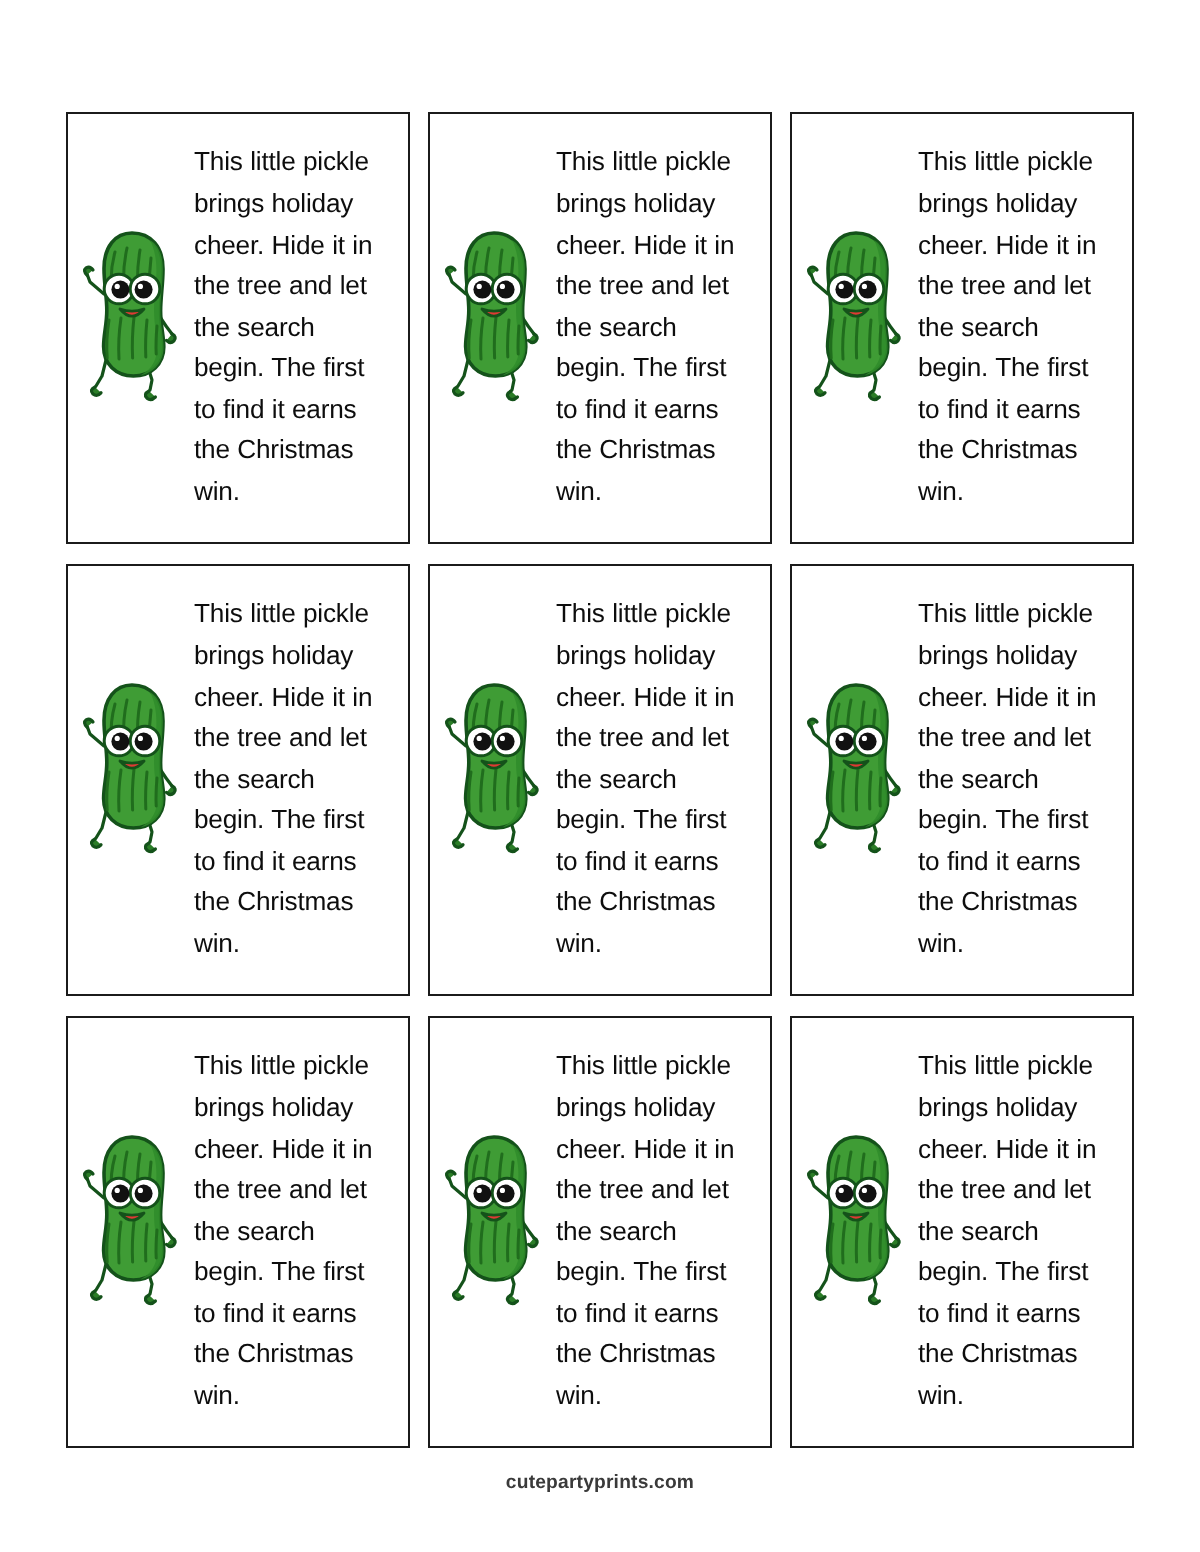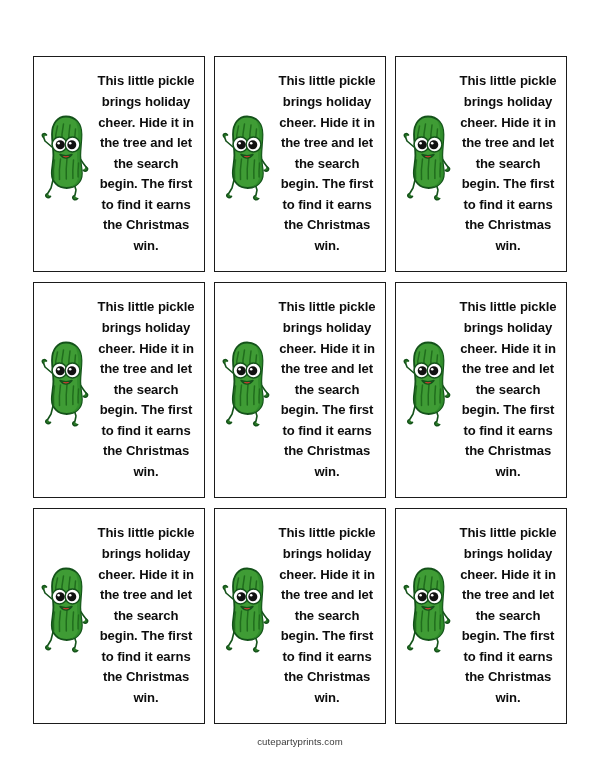--- a/index.html
+++ b/index.html
@@ -50,47 +50,48 @@
     flex: 0 0 auto;
     width: 54px;
     height: 100px;
     position: relative;
     margin-right: 2px;
     align-self: center;
   }
 
   .card-text {
     flex: 1 1 auto;
-    text-align: center;
+    text-align: left;
     font-family: "Liberation Sans", sans-serif;
     font-size: 13.1px;
     line-height: 20.6px;
     color: #0d0d0d;
     letter-spacing: -0.1px;
     word-spacing: 0.2px;
-    font-weight: 700;
+    font-weight: 400;
   }
 
   
   .pickle-svg {
     display: block;
     width: 54px;
     height: 100px;
   }
 
   .footer {
     position: absolute;
     left: 0;
     top: 736px;
     width: 600px;
     text-align: center;
     font-family: "Liberation Sans", sans-serif;
     font-size: 9.6px;
     color: #3a3a3a;
     letter-spacing: 0.1px;
+    font-weight: bold;
   }
 </style>
 </head>
 <body>
 
 <div class="sheet">
 
   <div class="grid">
 
     <div class="card">

